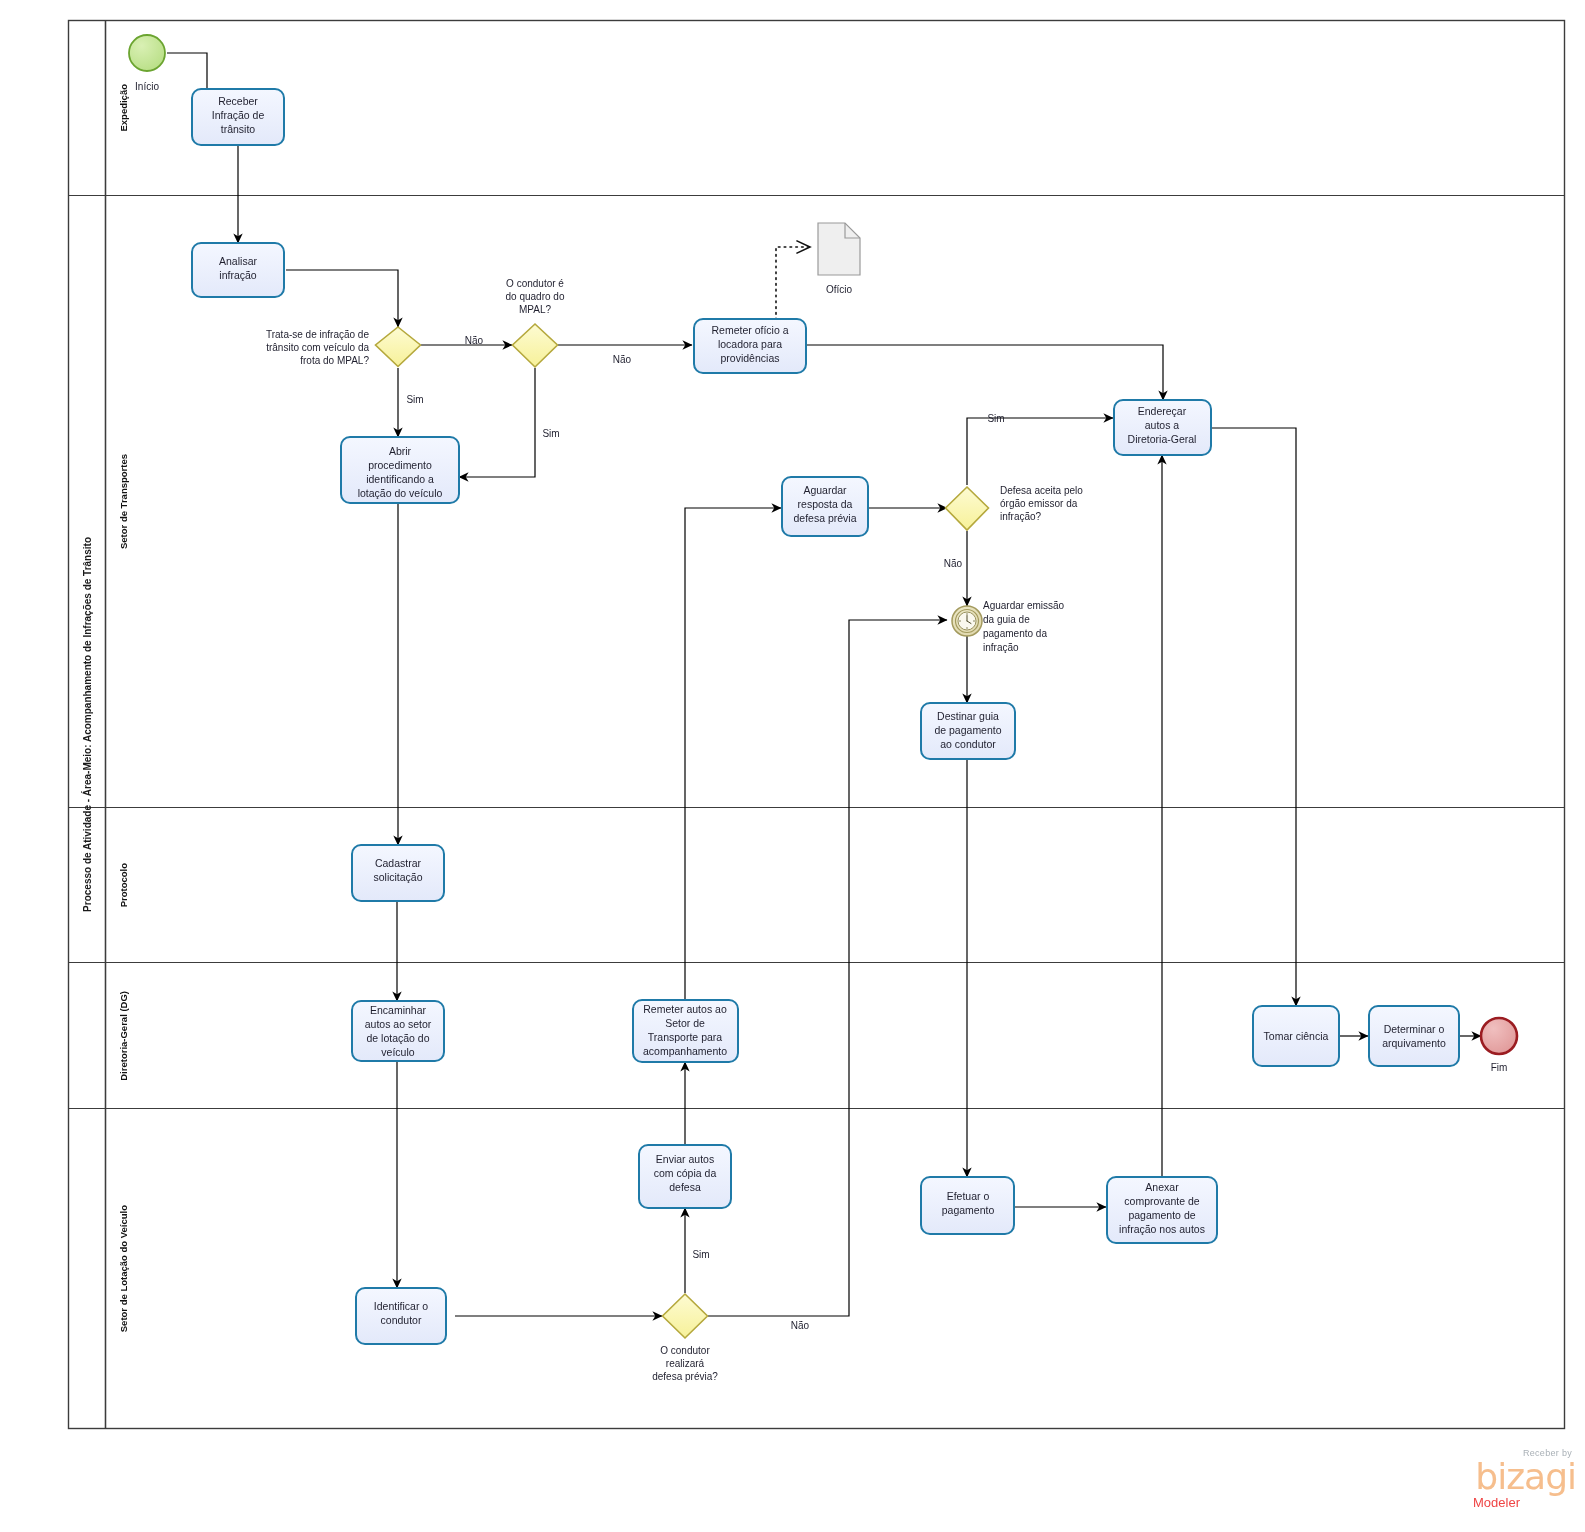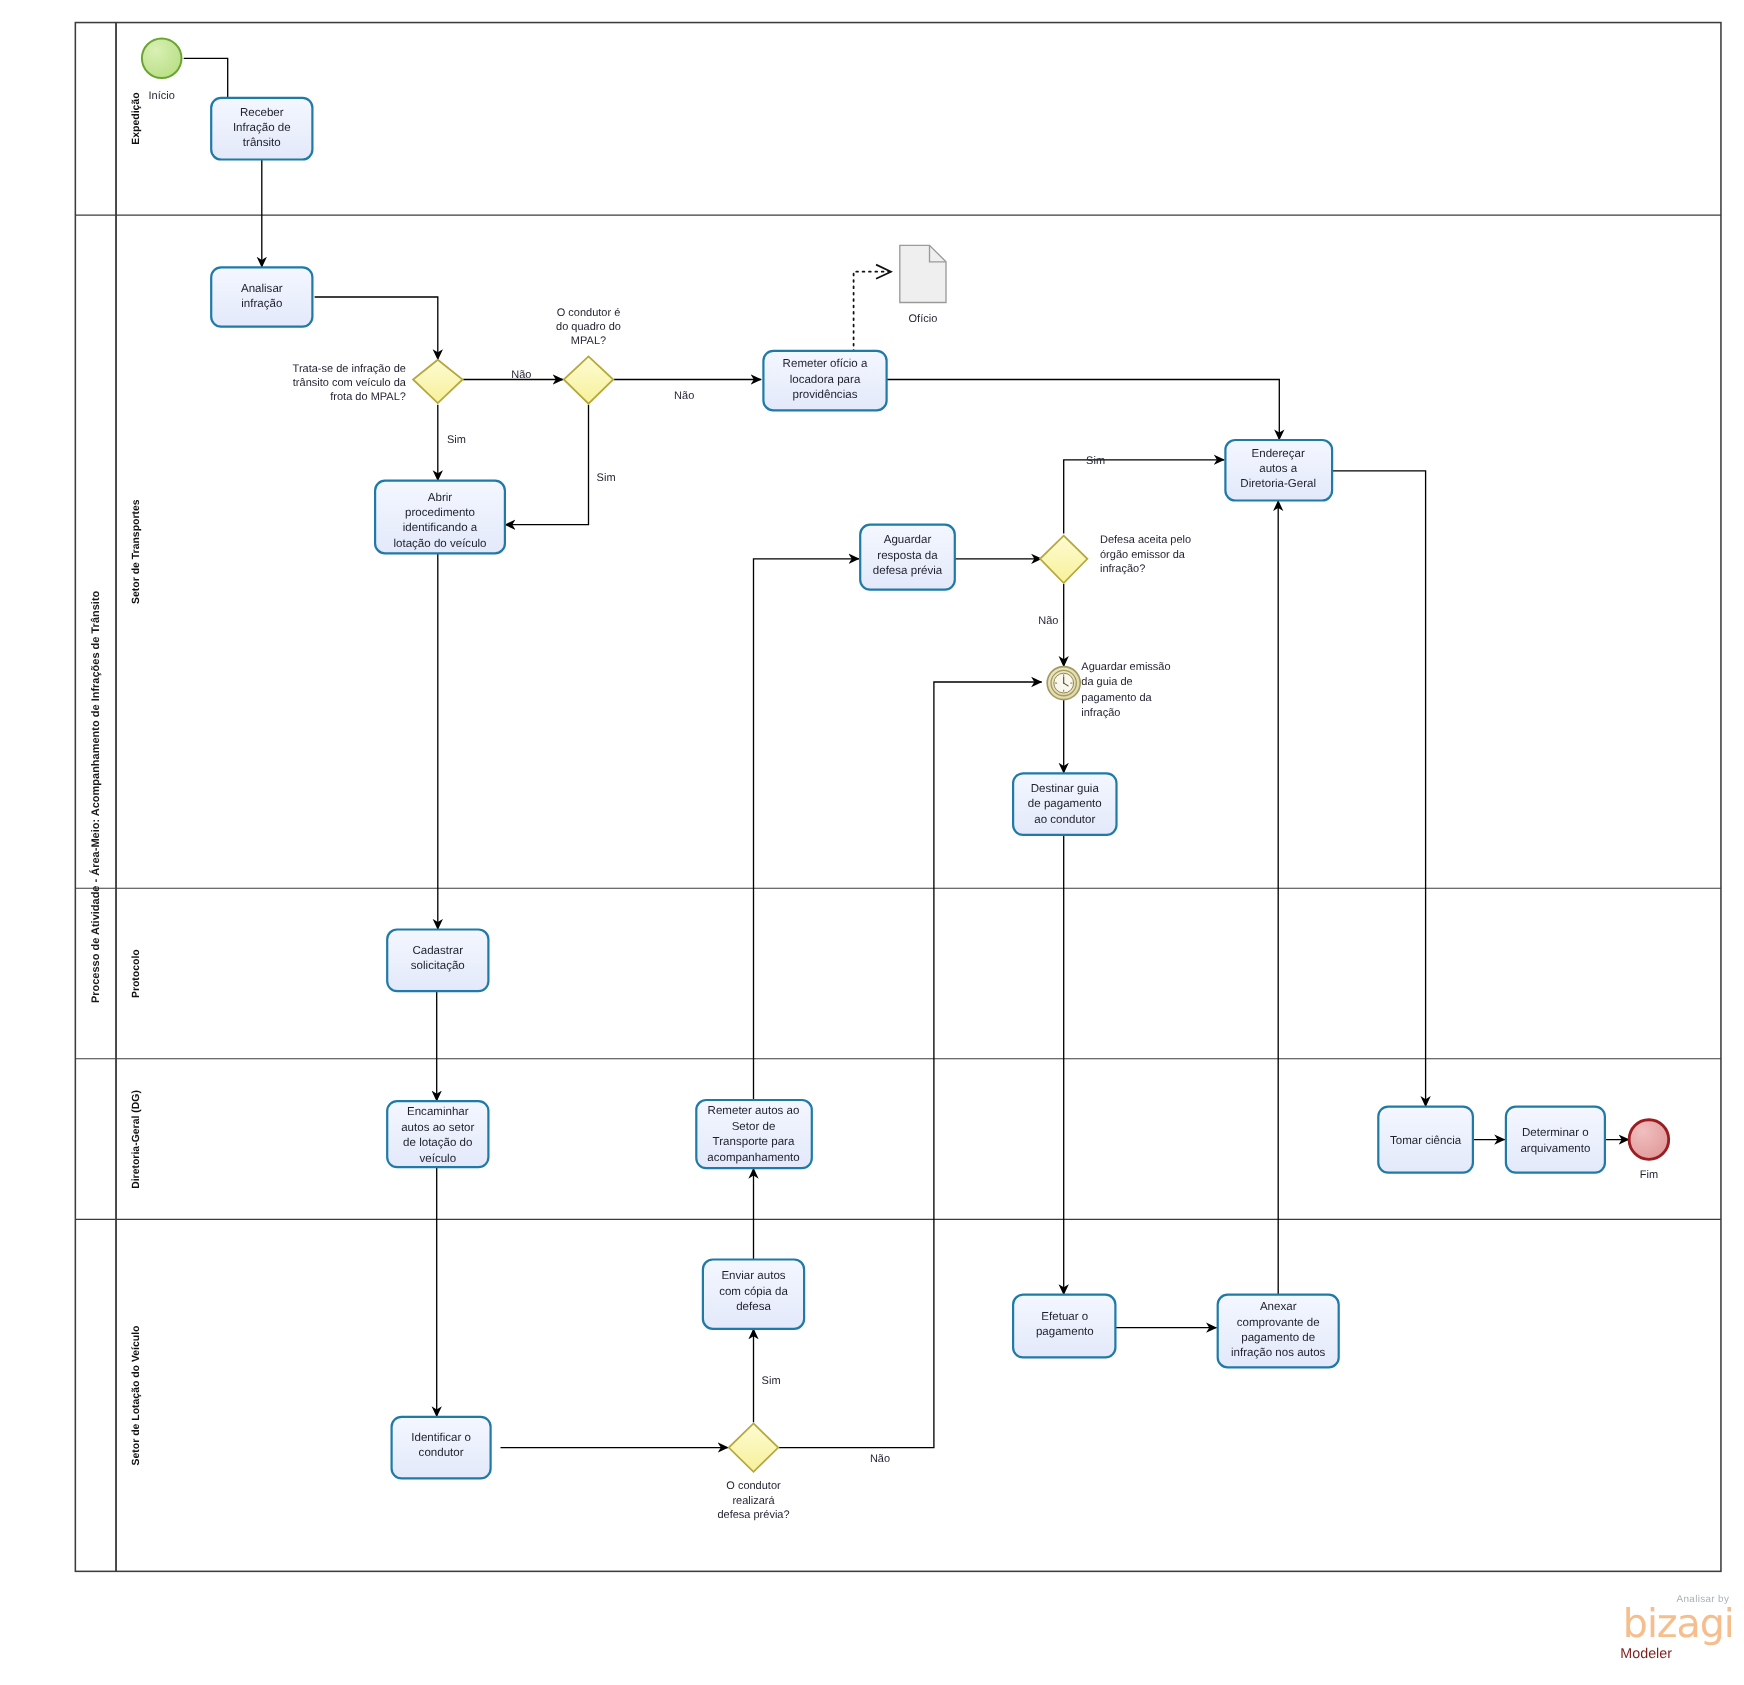--- a/index.html
+++ b/index.html
@@ -14,21 +14,21 @@
   }
   .lane-title{
     font-size:9.5px;font-weight:bold;color:#111;
     writing-mode:vertical-rl;transform:rotate(180deg);
     white-space:nowrap;
   }
   .vcell{position:absolute;display:flex;align-items:center;justify-content:center;}
   .logo{position:absolute;left:1418px;top:1448px;width:160px;height:70px;}
   .logo .pb{position:absolute;right:6px;top:0px;font-size:9px;color:#a9b0b6;letter-spacing:.3px;}
   .logo .bz{position:absolute;right:2px;top:11px;font-size:36px;line-height:36px;color:#f6be8d;font-family:"DejaVu Sans",sans-serif;font-weight:400;letter-spacing:-1px;text-align:center;}
-  .logo .md{position:absolute;right:58px;top:47px;font-size:13px;color:#7f1d1d;}
+  .logo .md{position:absolute;right:58px;top:47px;font-size:13px;color:#ef4444;}
   text{font-family:"Liberation Sans",sans-serif;fill:#1f1f2e;}
   .tasklbl{font-size:10.5px;}
   .gwlbl{font-size:10px;}
   .flowlbl{font-size:10px;}
   .evlbl{font-size:10px;}
 </style>
 </head>
 <body>
 
 <div id="canvas">
@@ -364,18 +364,18 @@
     <span class="lane-title">Protocolo</span>
   </div>
   <div class="vcell" style="left:106px;top:963px;width:34px;height:146px;">
     <span class="lane-title">Diretoria-Geral (DG)</span>
   </div>
   <div class="vcell" style="left:106px;top:1109px;width:34px;height:320px;">
     <span class="lane-title">Setor de Lotação do Veículo</span>
   </div>
 
   <div class="logo">
-    <div class="pb">Analisar by</div>
+    <div class="pb">Receber by</div>
     <div class="bz">bizagi</div>
     <div class="md">Modeler</div>
   </div>
 
 </div>
 
 </body></html>

